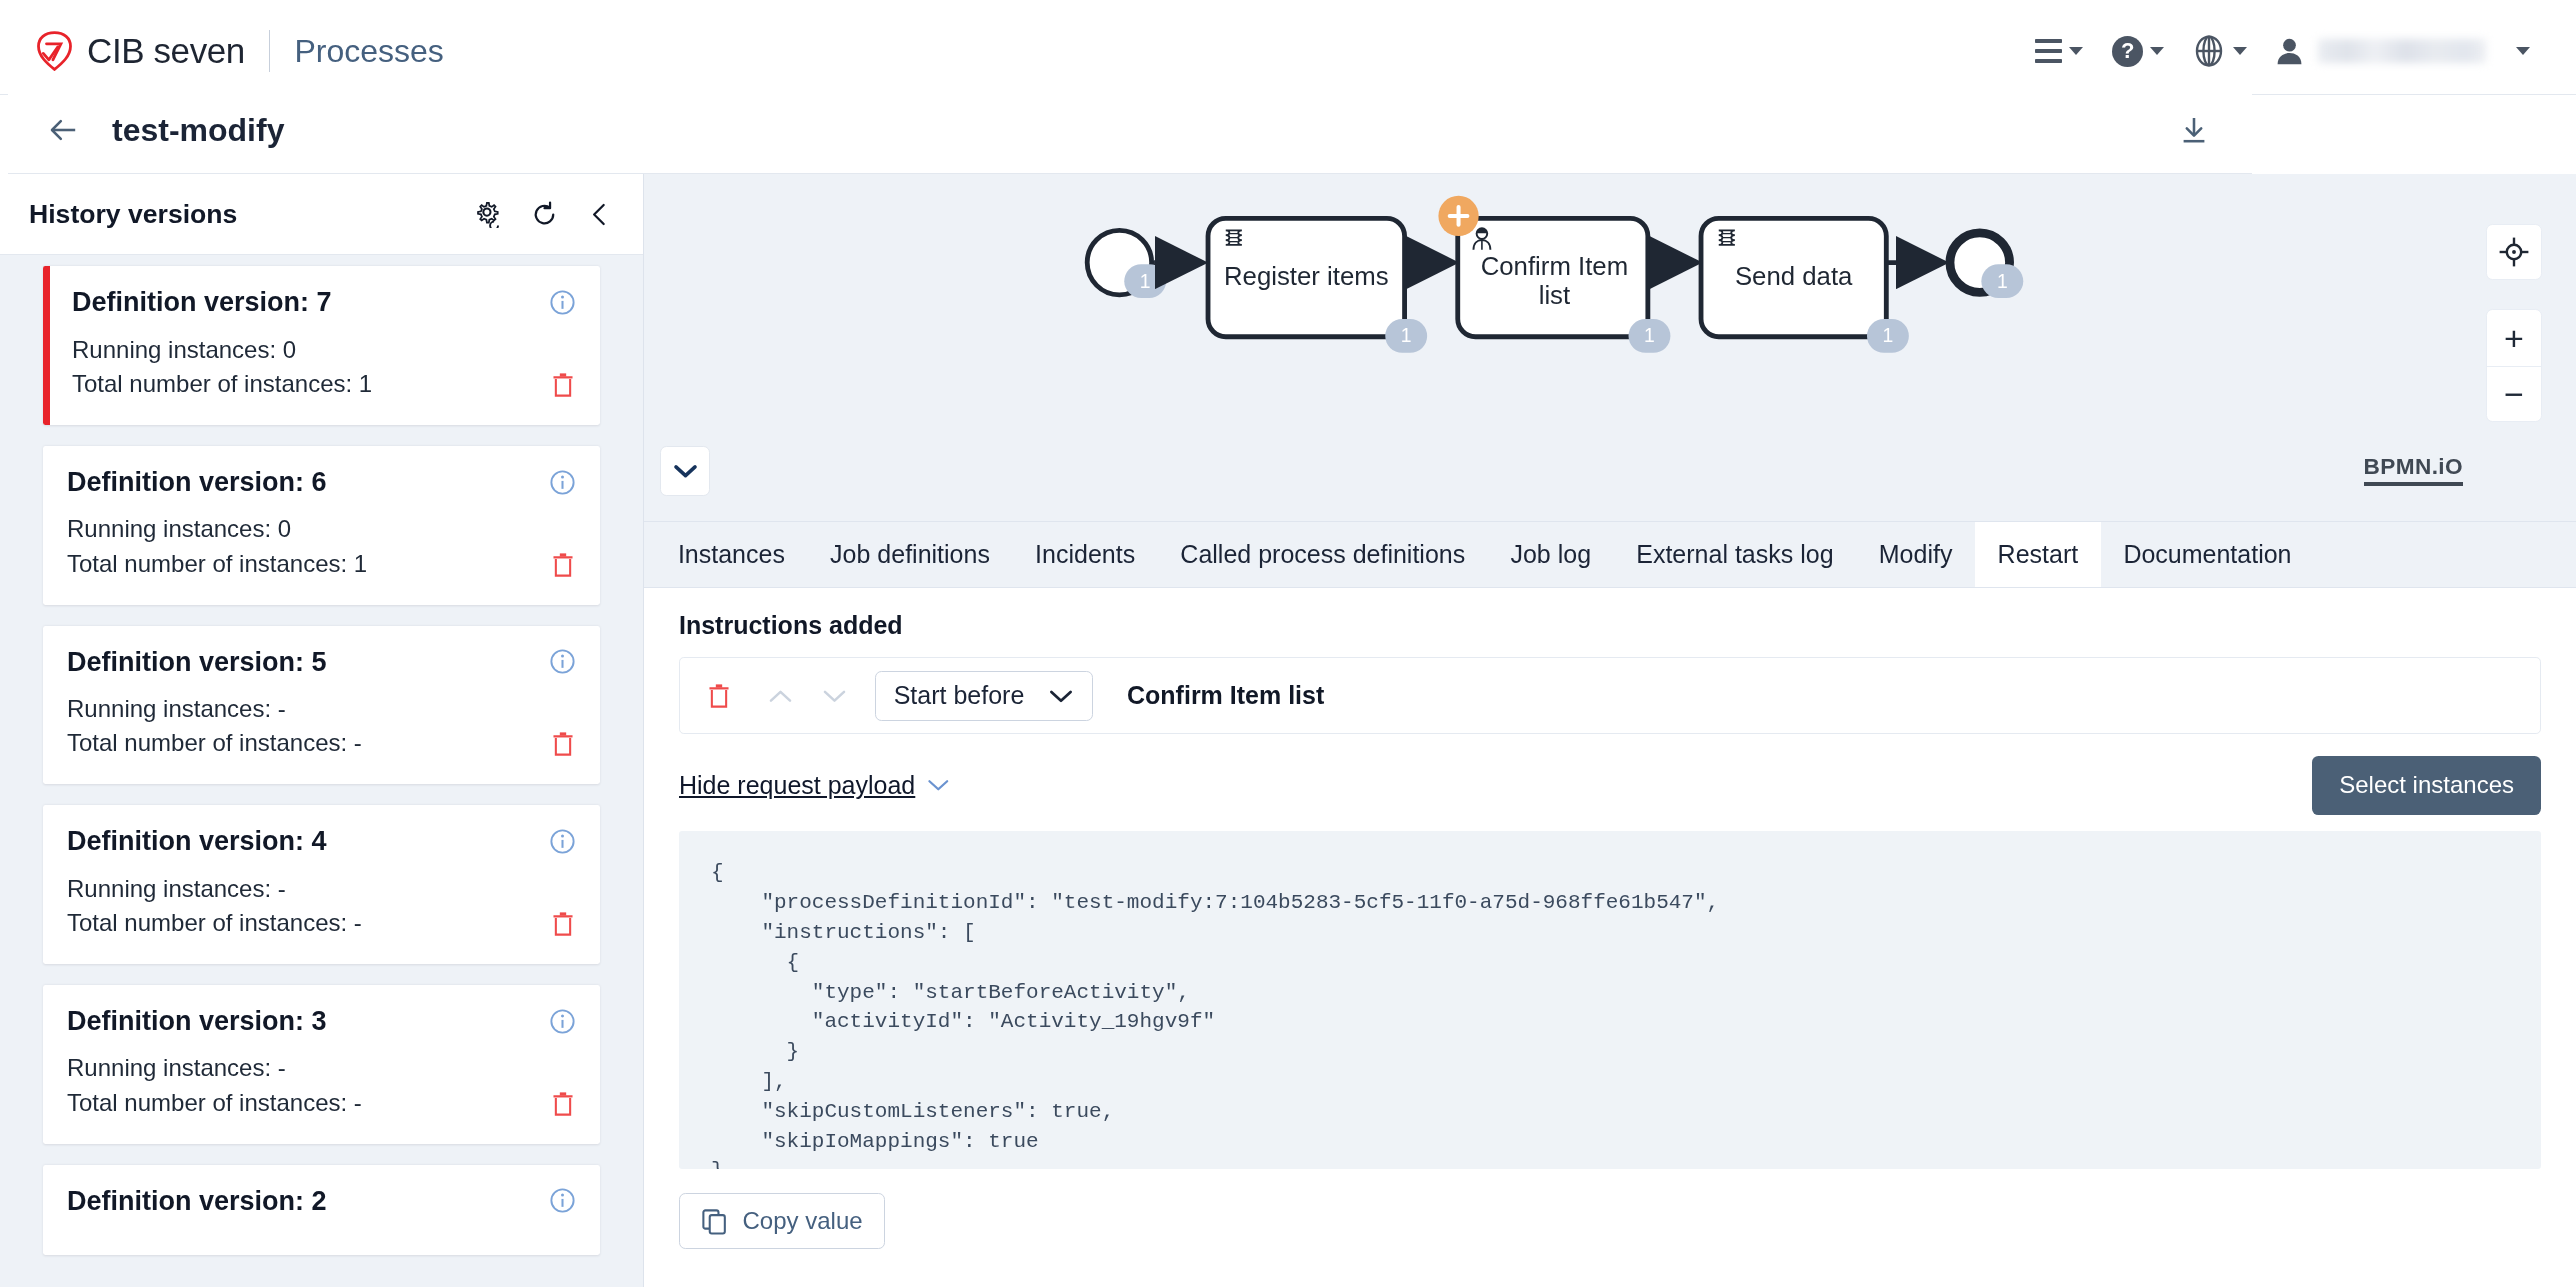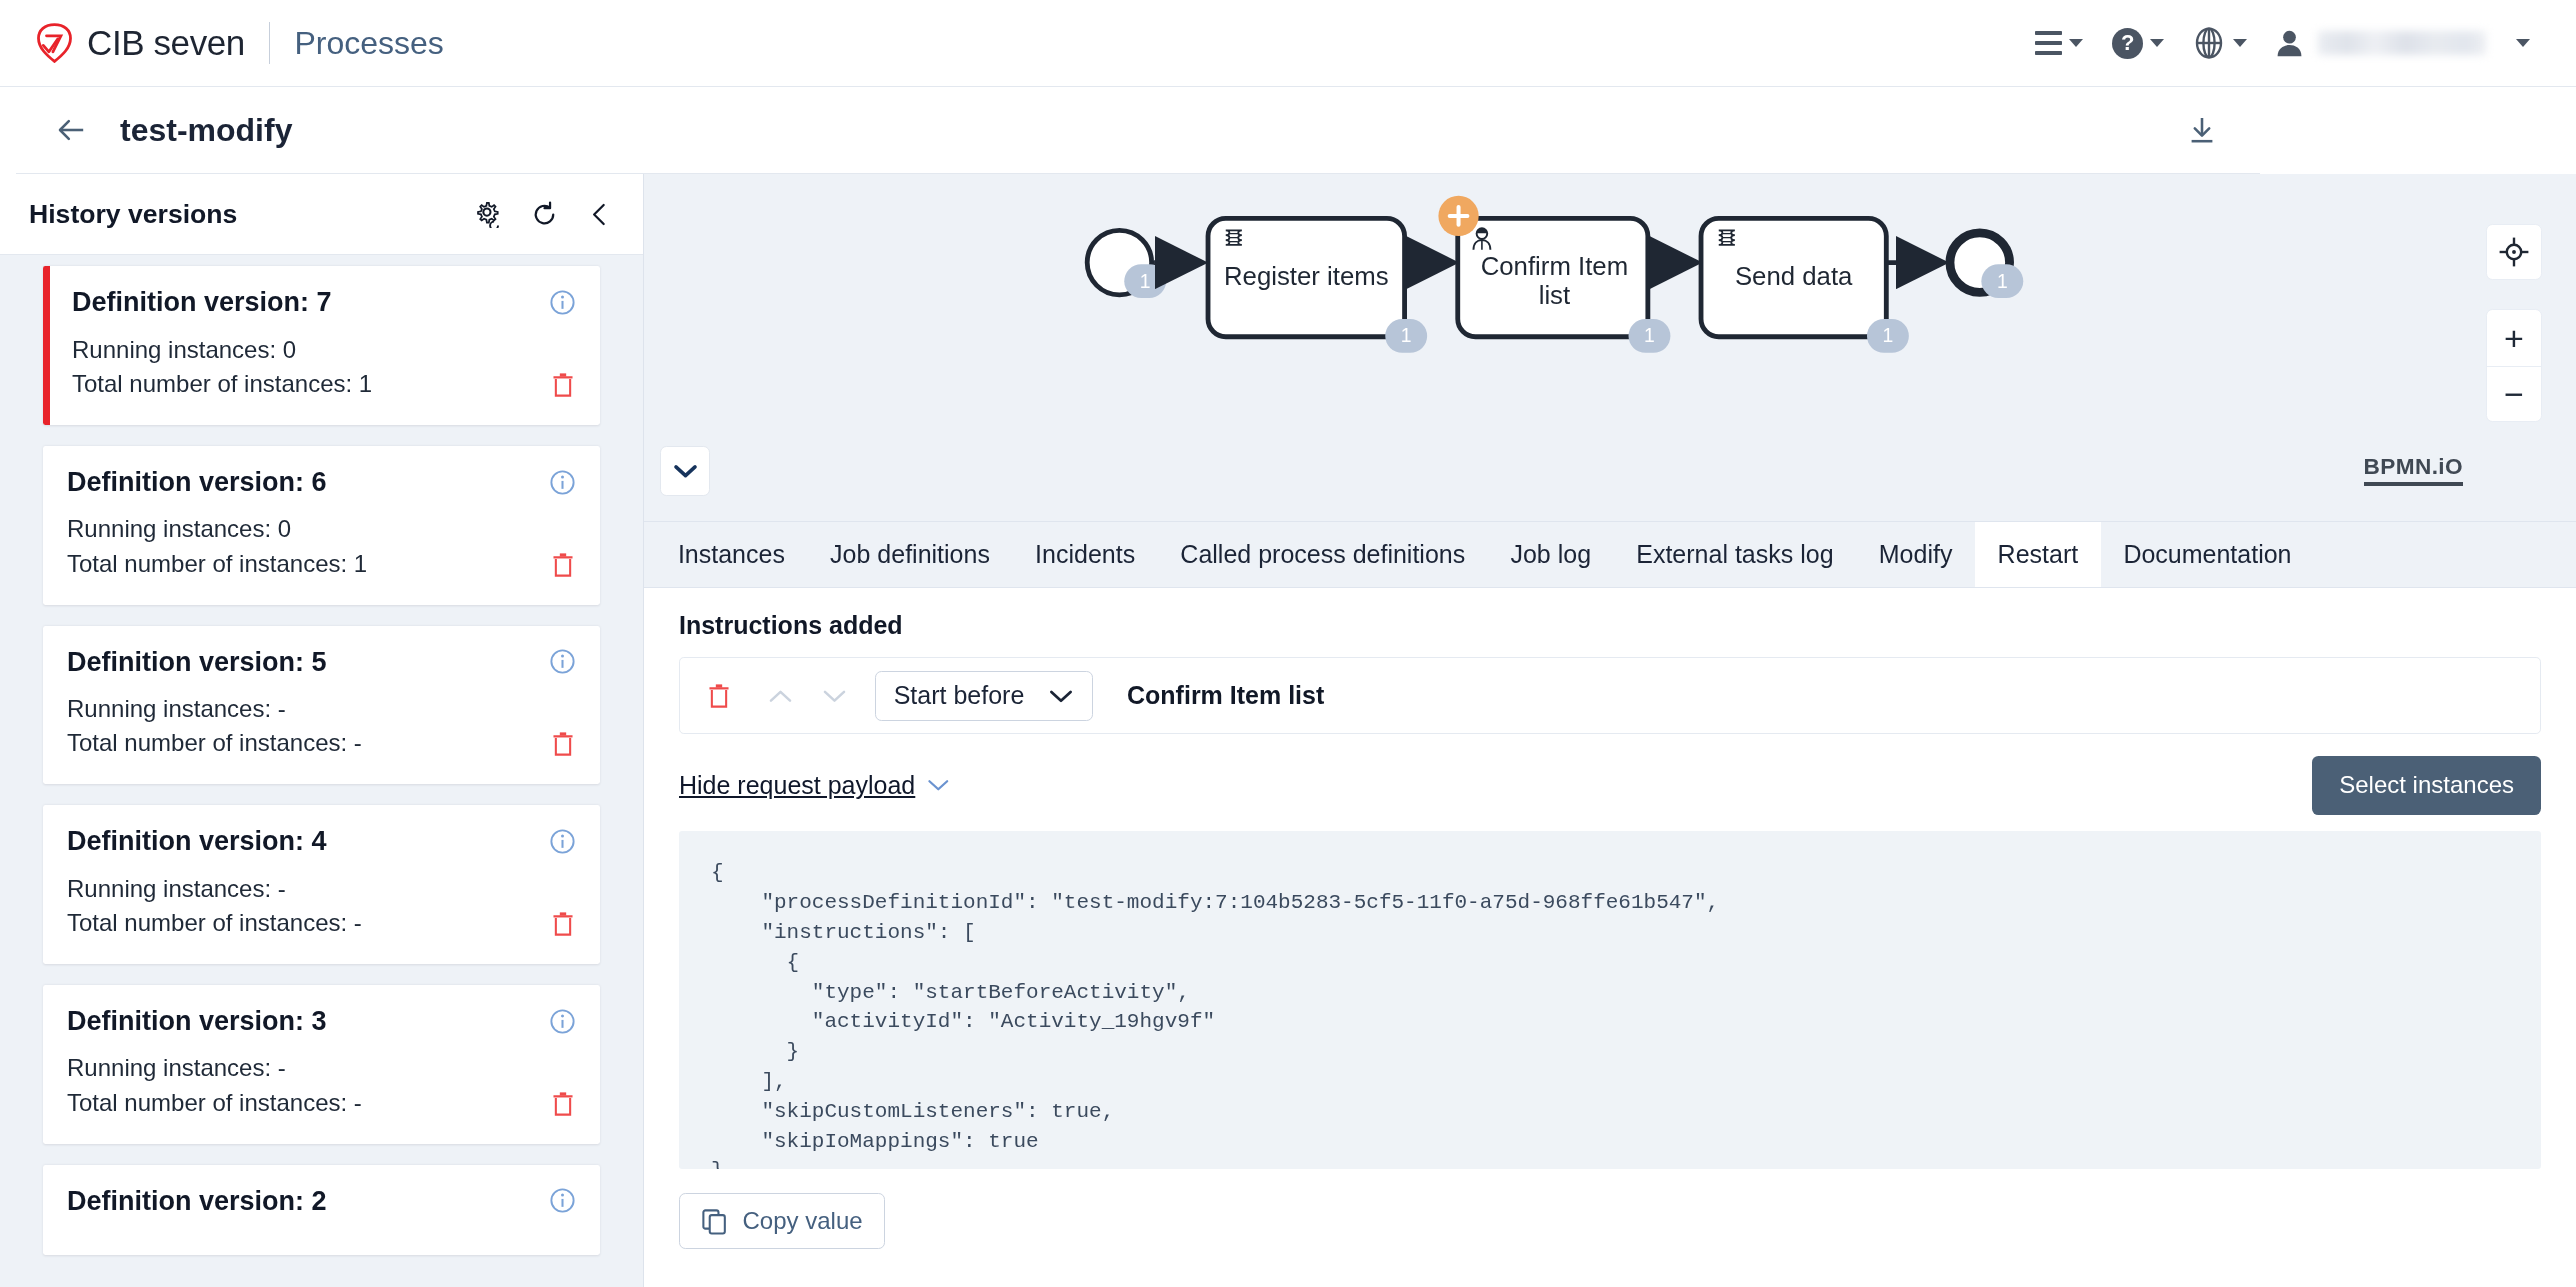--- a/index.html
+++ b/index.html
@@ -6,21 +6,21 @@
   html, body {
     width: 2576px; height: 1287px;
     font-family: "Liberation Sans", sans-serif;
     background: #ffffff;
     overflow: hidden;
   }
   body { position: relative; }
 
   
   .topbar {
-    position: absolute; left: 0; top: 0; width: 2576px; height: 87px;
+    position: absolute; left: 0; top: 8px; width: 2576px; height: 87px;
     background: #ffffff; border-bottom: 1.6px solid #e3e8ef;
     display: flex; align-items: center;
   }
   .brand { display: flex; align-items: center; margin-left: 35px; }
   .logo-mark { width: 39px; height: 40px; margin-right: 13px; flex: none; }
   .brand-name {
     font-size: 35px; color: #1e2532; font-weight: 400; letter-spacing: -0.4px;
   }
   .brand-sep {
     width: 1.6px; height: 42px; background: #c7cfdb; margin: 0 24px;
@@ -46,21 +46,21 @@
   }
   .user-glyph { width: 27px; height: 29px; }
   .username-blur {
     width: 168px; height: 24px; margin-left: 8px;
     background: linear-gradient(90deg,#e9ecf1 0%,#dfe3ea 18%,#eef0f4 34%,#dde1e9 52%,#e8ebf0 70%,#e2e6ed 88%,#edeff3 100%);
     filter: blur(4px); border-radius: 3.2px;
   }
 
   
   .subheader {
-    position: absolute; left: 16px; top: 87px; width: 2244px; height: 87px;
+    position: absolute; left: 8px; top: 87px; width: 2244px; height: 87px;
     background: #ffffff; border-bottom: 1.6px solid #e3e8ef;
     display: flex; align-items: center;
   }
   .back-arrow {
     margin-left: 40px; width: 32px; height: 32px; cursor: pointer;
   }
   .page-title {
     margin-left: 32px; font-size: 32px; color: #1b2436; font-weight: 700;
   }
   .download-icon {

